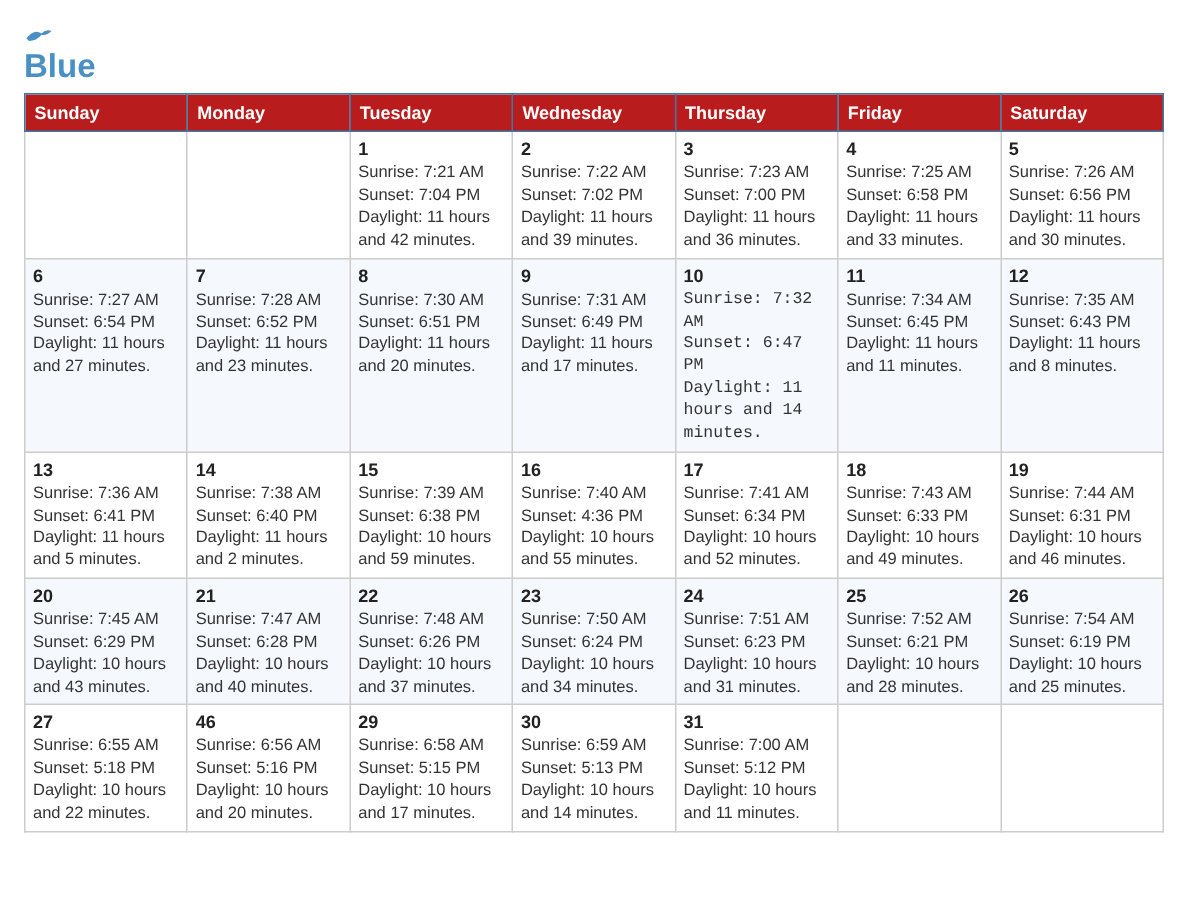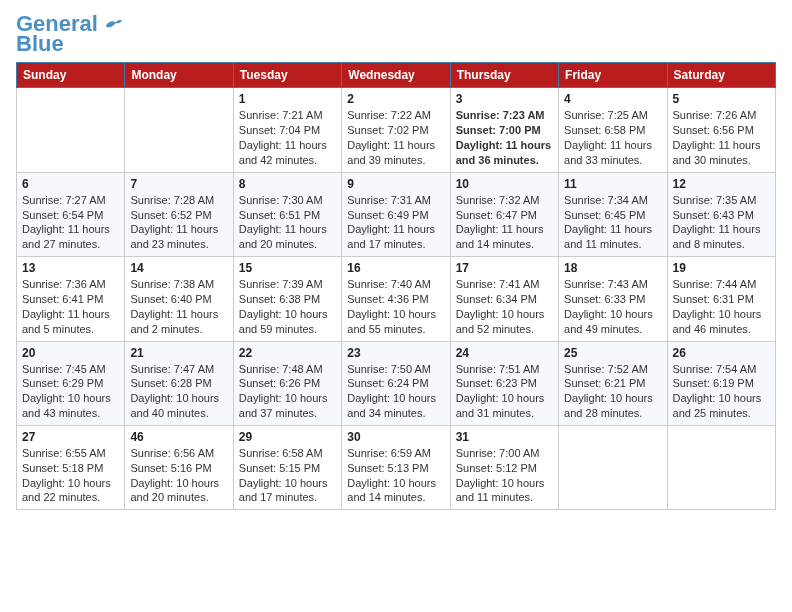--- a/index.html
+++ b/index.html
@@ -94,21 +94,20 @@
     }
   </style>
 </head>
 <body>
 
 <div class="page">
   <div class="header">
     <div class="logo">
       <div style="display:flex;align-items:center;gap:2px;">
         <div class="logo-text">
-          <span>General</span>
           <svg class="logo-bird" viewBox="0 0 24 16" xmlns="http://www.w3.org/2000/svg">
             <path d="M2 10 Q8 2 14 6 Q18 2 22 4 Q18 8 14 7 Q10 12 4 12 Z" fill="#4a90c4"></path>
           </svg>
         </div>
       </div>
       <div class="logo-text" style="color:#4a90c4;font-size:22px;margin-top:-4px;">Blue</div>
     </div>
     <div class="title-block">
       <div class="month-title"></div>
       <div class="location"></div>
@@ -138,21 +137,21 @@
 Daylight: 11 hours and 42 minutes.</div>
           </td>
           <td>
             <span class="day-num">2</span>
             <div class="day-info" style="white-space: pre-line;">Sunrise: 7:22 AM
 Sunset: 7:02 PM
 Daylight: 11 hours and 39 minutes.</div>
           </td>
           <td>
             <span class="day-num">3</span>
-            <div class="day-info" style="white-space: pre-line; font-weight: bold;">Sunrise: 7:23 AM
+            <div class="day-info" style="white-space: pre-line;">Sunrise: 7:23 AM
 Sunset: 7:00 PM
 Daylight: 11 hours and 36 minutes.</div>
           </td>
           <td>
             <span class="day-num">4</span>
             <div class="day-info" style="white-space: pre-line;">Sunrise: 7:25 AM
 Sunset: 6:58 PM
 Daylight: 11 hours and 33 minutes.</div>
           </td>
           <td>
@@ -182,21 +181,21 @@
 Daylight: 11 hours and 20 minutes.</div>
           </td>
           <td>
             <span class="day-num">9</span>
             <div class="day-info" style="white-space: pre-line;">Sunrise: 7:31 AM
 Sunset: 6:49 PM
 Daylight: 11 hours and 17 minutes.</div>
           </td>
           <td>
             <span class="day-num">10</span>
-            <div class="day-info" style="white-space: pre-line;">Sunrise: 7:32 AM
+            <div class="day-info" style="white-space: pre-line; font-family: Liberation Mono, monospace;">Sunrise: 7:32 AM
 Sunset: 6:47 PM
 Daylight: 11 hours and 14 minutes.</div>
           </td>
           <td>
             <span class="day-num">11</span>
             <div class="day-info" style="white-space: pre-line;">Sunrise: 7:34 AM
 Sunset: 6:45 PM
 Daylight: 11 hours and 11 minutes.</div>
           </td>
           <td>

